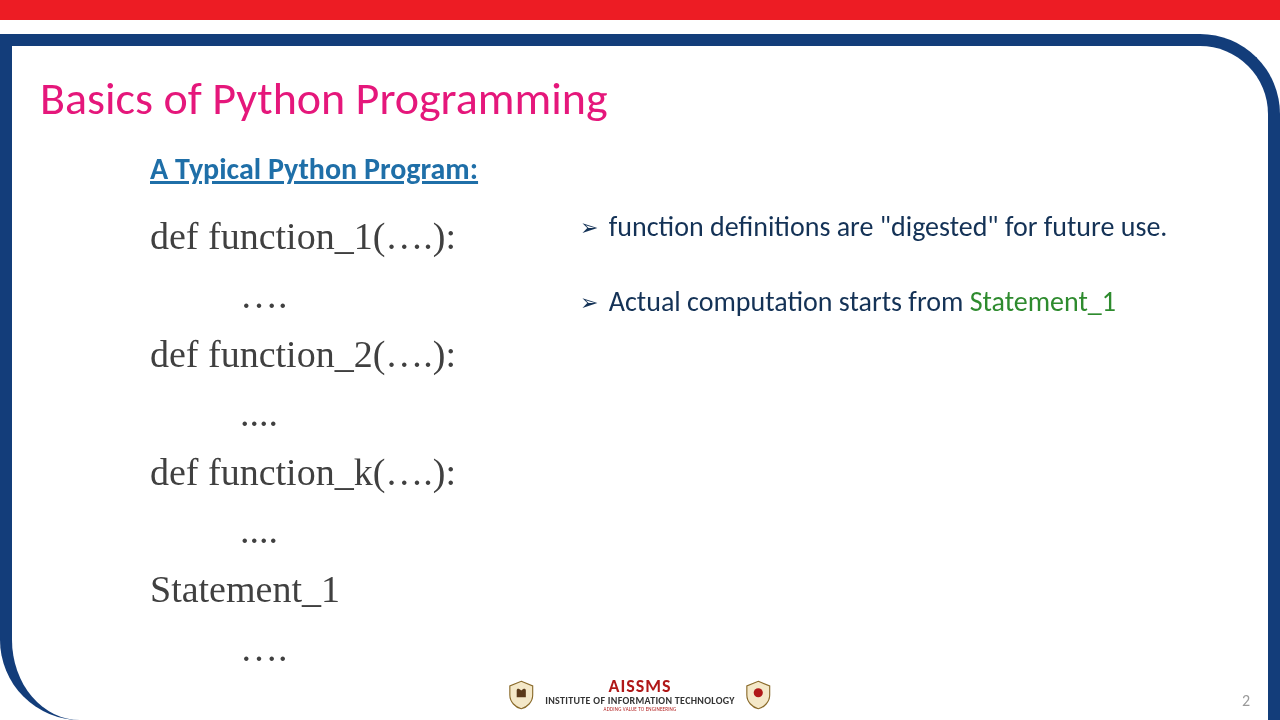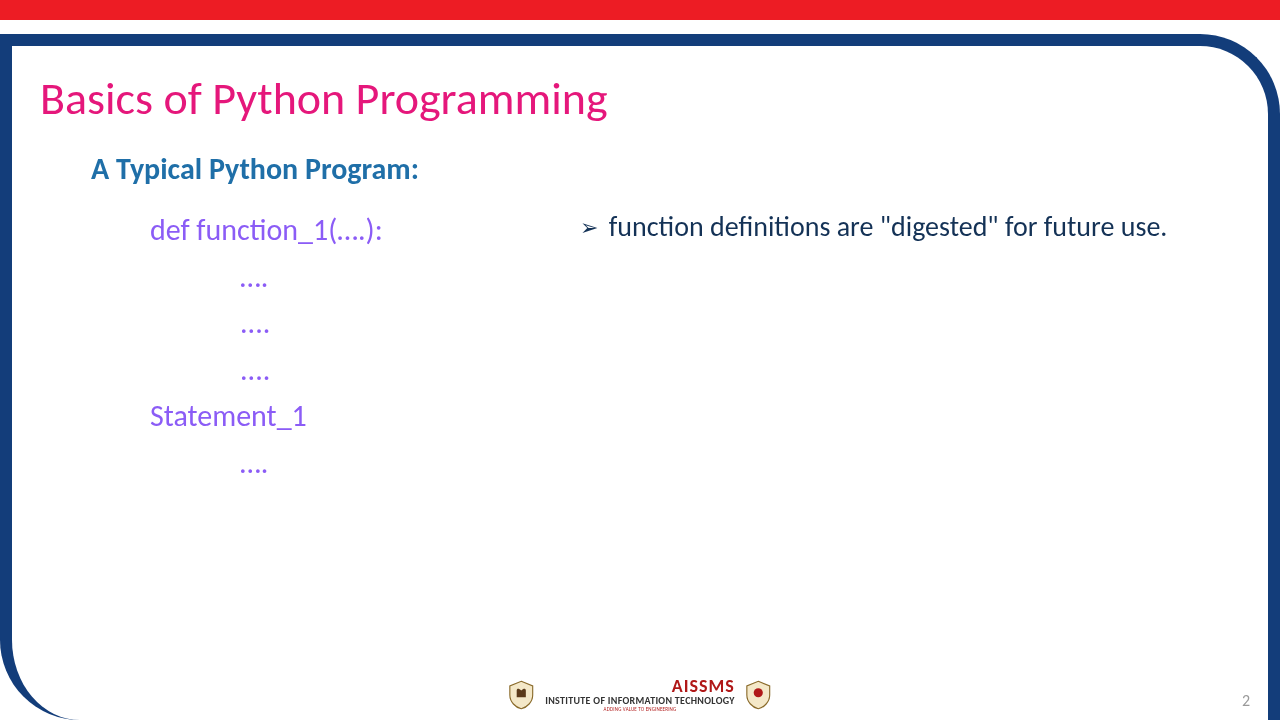--- a/index.html
+++ b/index.html
@@ -44,32 +44,34 @@
     color: #e5177b;
     font-size: 46px;
     font-weight: 400;
     margin-bottom: 24px;
     margin-left: 0;
   }
   .subtitle {
     color: #1f6fa8;
     font-size: 30px;
     font-weight: 700;
-    margin-left: 51px;
+    text-decoration: underline;
+    margin-left: 110px;
     margin-bottom: 20px;
   }
   .columns {
     display: flex;
     margin-left: 110px;
   }
   .left-col {
     width: 420px;
-    color: #8b5cf6;
-    font-size: 30px;
+    color: #404040;
+    font-size: 38px;
     line-height: 1.55;
+    font-family: Liberation Serif, serif;
   }
   .left-col .indent {
     display: block;
     padding-left: 90px;
   }
   .right-col {
     flex: 1;
     color: #143256;
     font-size: 28px;
     line-height: 1.45;
@@ -108,21 +110,20 @@
   .crest svg { width: 100%; height: 100%; }
   .logo-text {
     text-align: center;
     line-height: 1;
   }
   .logo-main {
     color: #b01818;
     font-weight: 700;
     font-size: 18px;
     letter-spacing: 1px;
-    text-align: right;
   }
   .logo-sub {
     color: #333;
     font-size: 10px;
     font-weight: 700;
     letter-spacing: 0.3px;
     margin-top: 1px;
   }
   .logo-tag {
     color: #b01818;
@@ -147,30 +148,36 @@
   <div class="content">
 
     <h1 class="title">Basics of Python Programming</h1>
 
     <h2 class="subtitle">A Typical Python Program:</h2>
 
     <div class="columns">
       <div class="left-col">
         <div>def function_1(….):</div>
         <span class="indent">….</span>
+        <div>def function_2(….):</div>
         <span class="indent">....</span>
+        <div>def function_k(….):</div>
         <span class="indent">....</span>
         <div>Statement_1</div>
         <span class="indent">….</span>
       </div>
 
       <div class="right-col">
         <div class="bullet-block">
           <span class="bullet-marker">➢</span>
           <span>function definitions are "digested" for future use.</span>
+        </div>
+        <div class="bullet-block">
+          <span class="bullet-marker">➢</span>
+          <span>Actual computation starts from </span><span class="stmt-highlight">Statement_1</span>
         </div>
       </div>
     </div>
 
     <div class="footer-logo">
       <span class="crest">
         <svg viewBox="0 0 24 28">
             <path d="M12 2 L22 6 V14 C22 20 17 25 12 26 C7 25 2 20 2 14 V6 Z" fill="#f4e8c8" stroke="#8a6b2b" stroke-width="1"></path>
             <path d="M8 10 C8 8 10 8 12 10 C14 8 16 8 16 10 L16 16 L8 16 Z" fill="#5b3a1a"></path>
           </svg>

